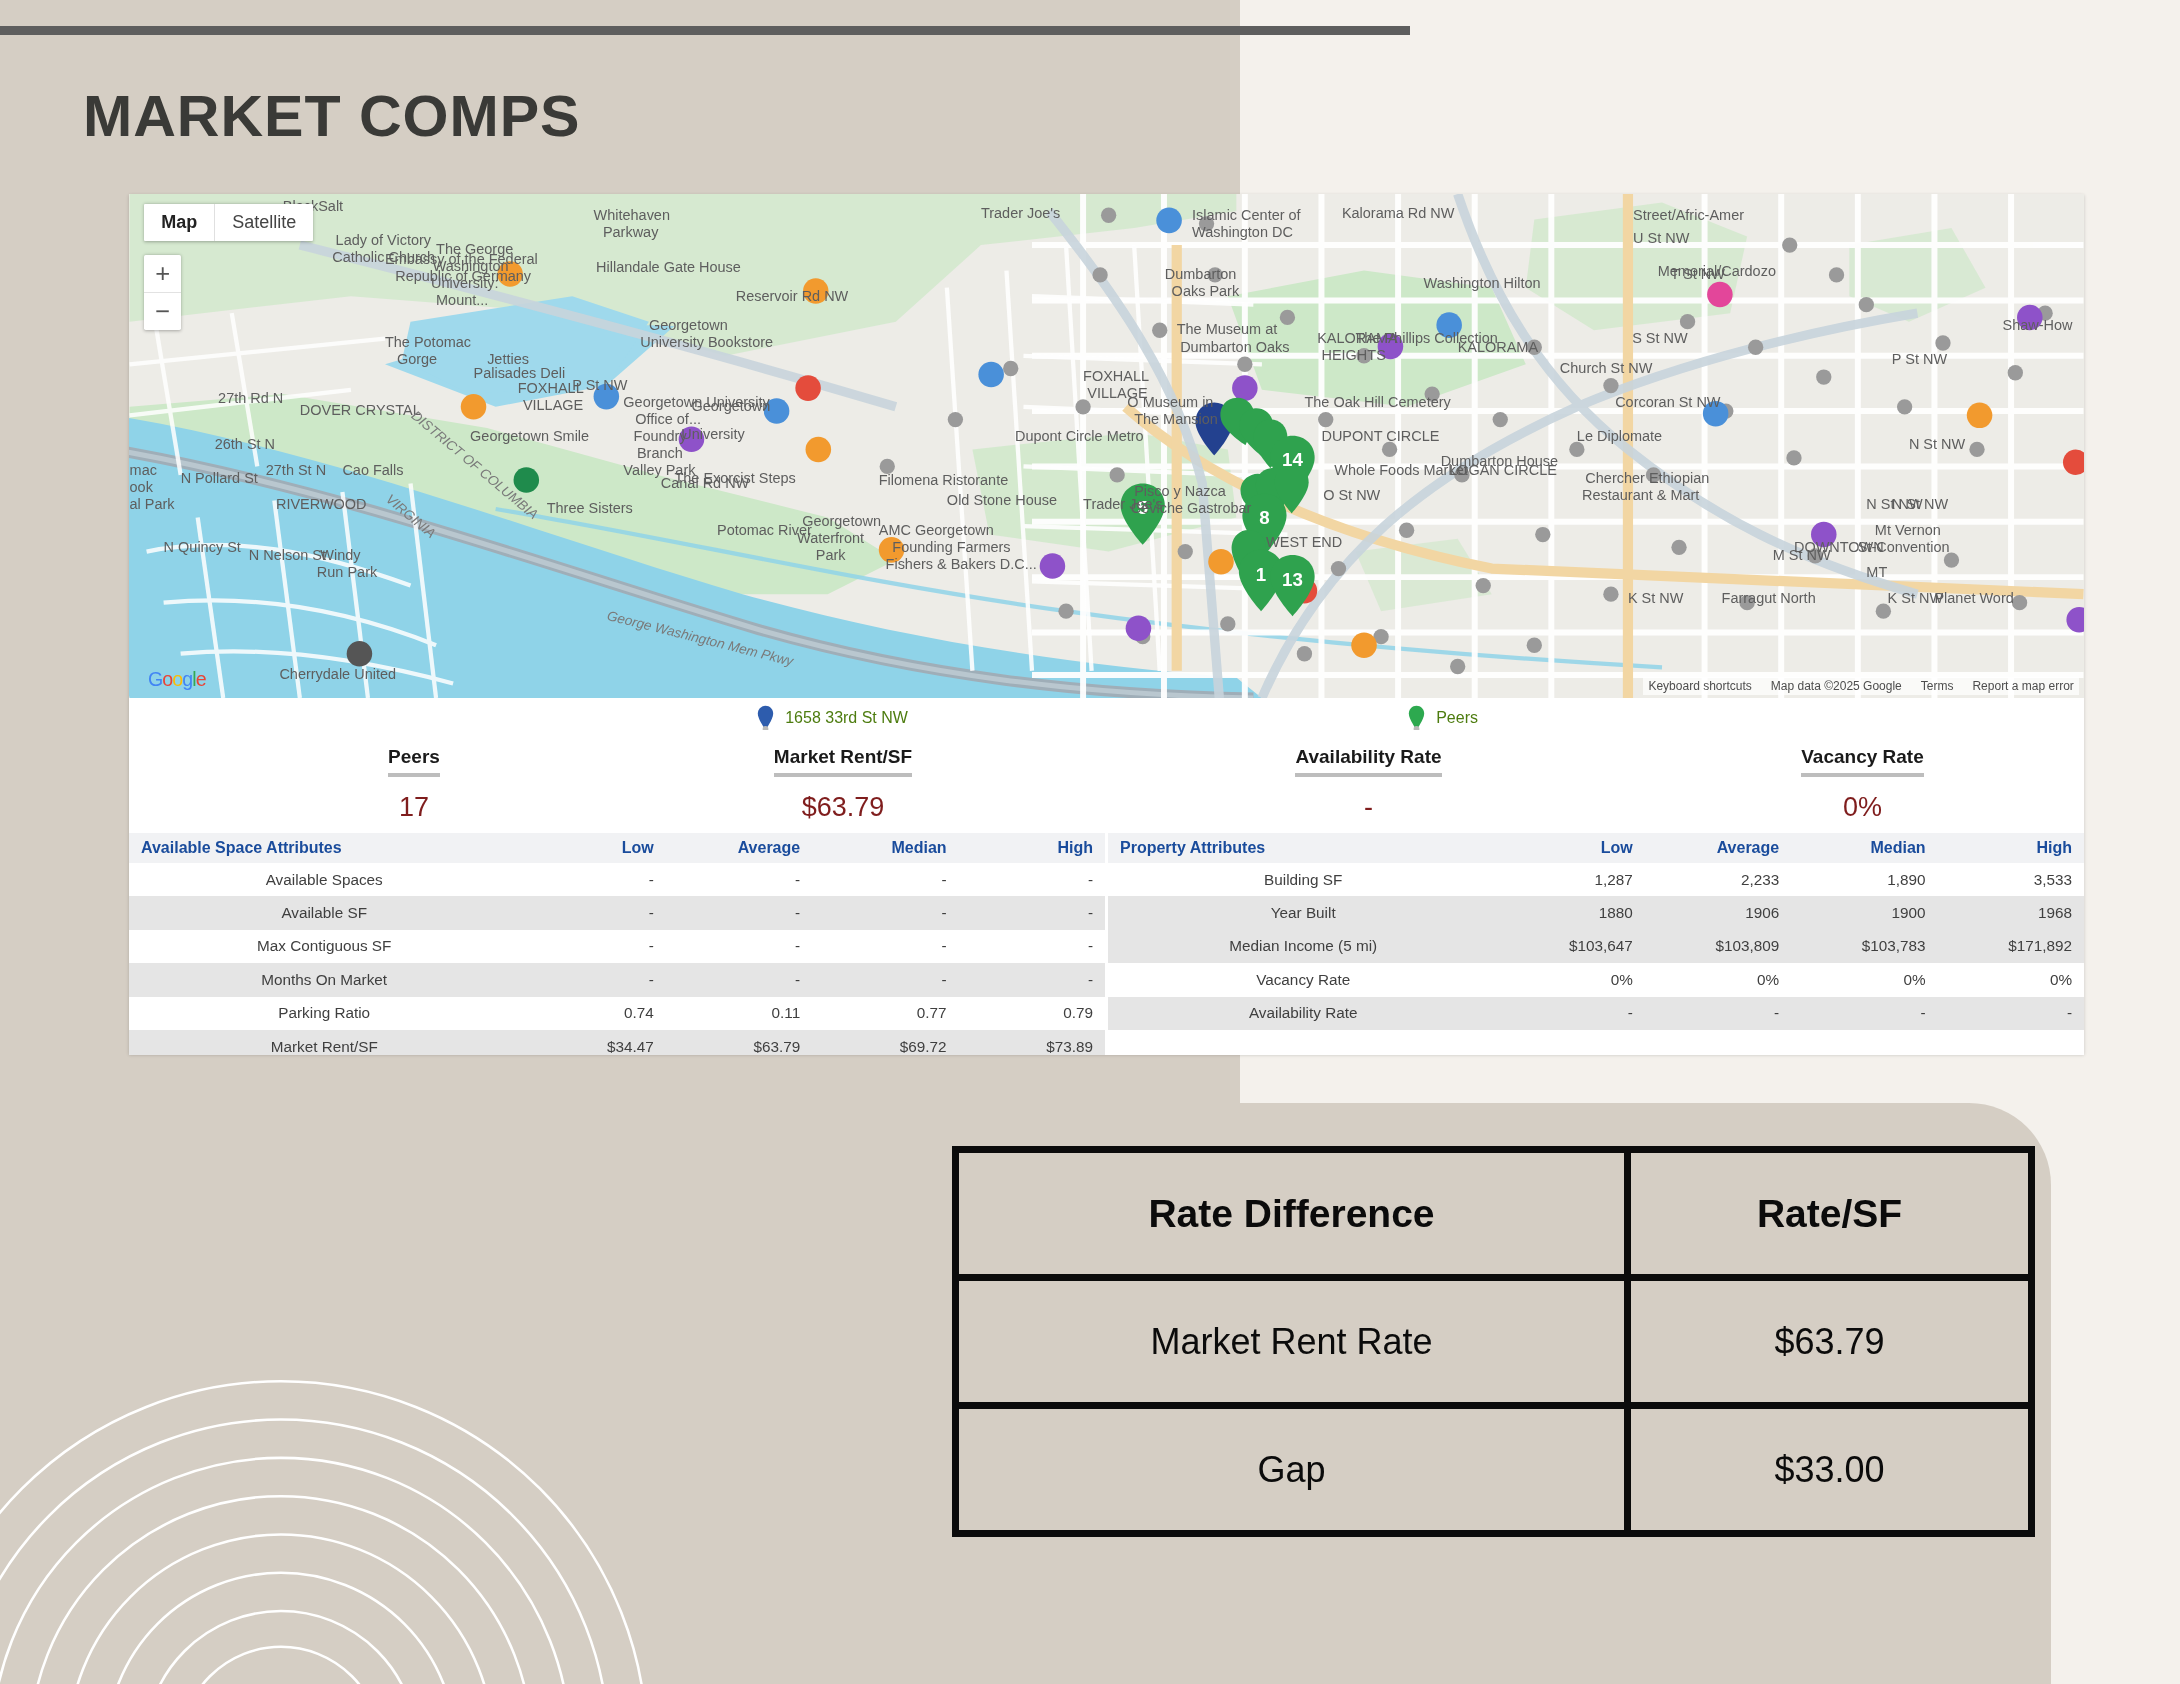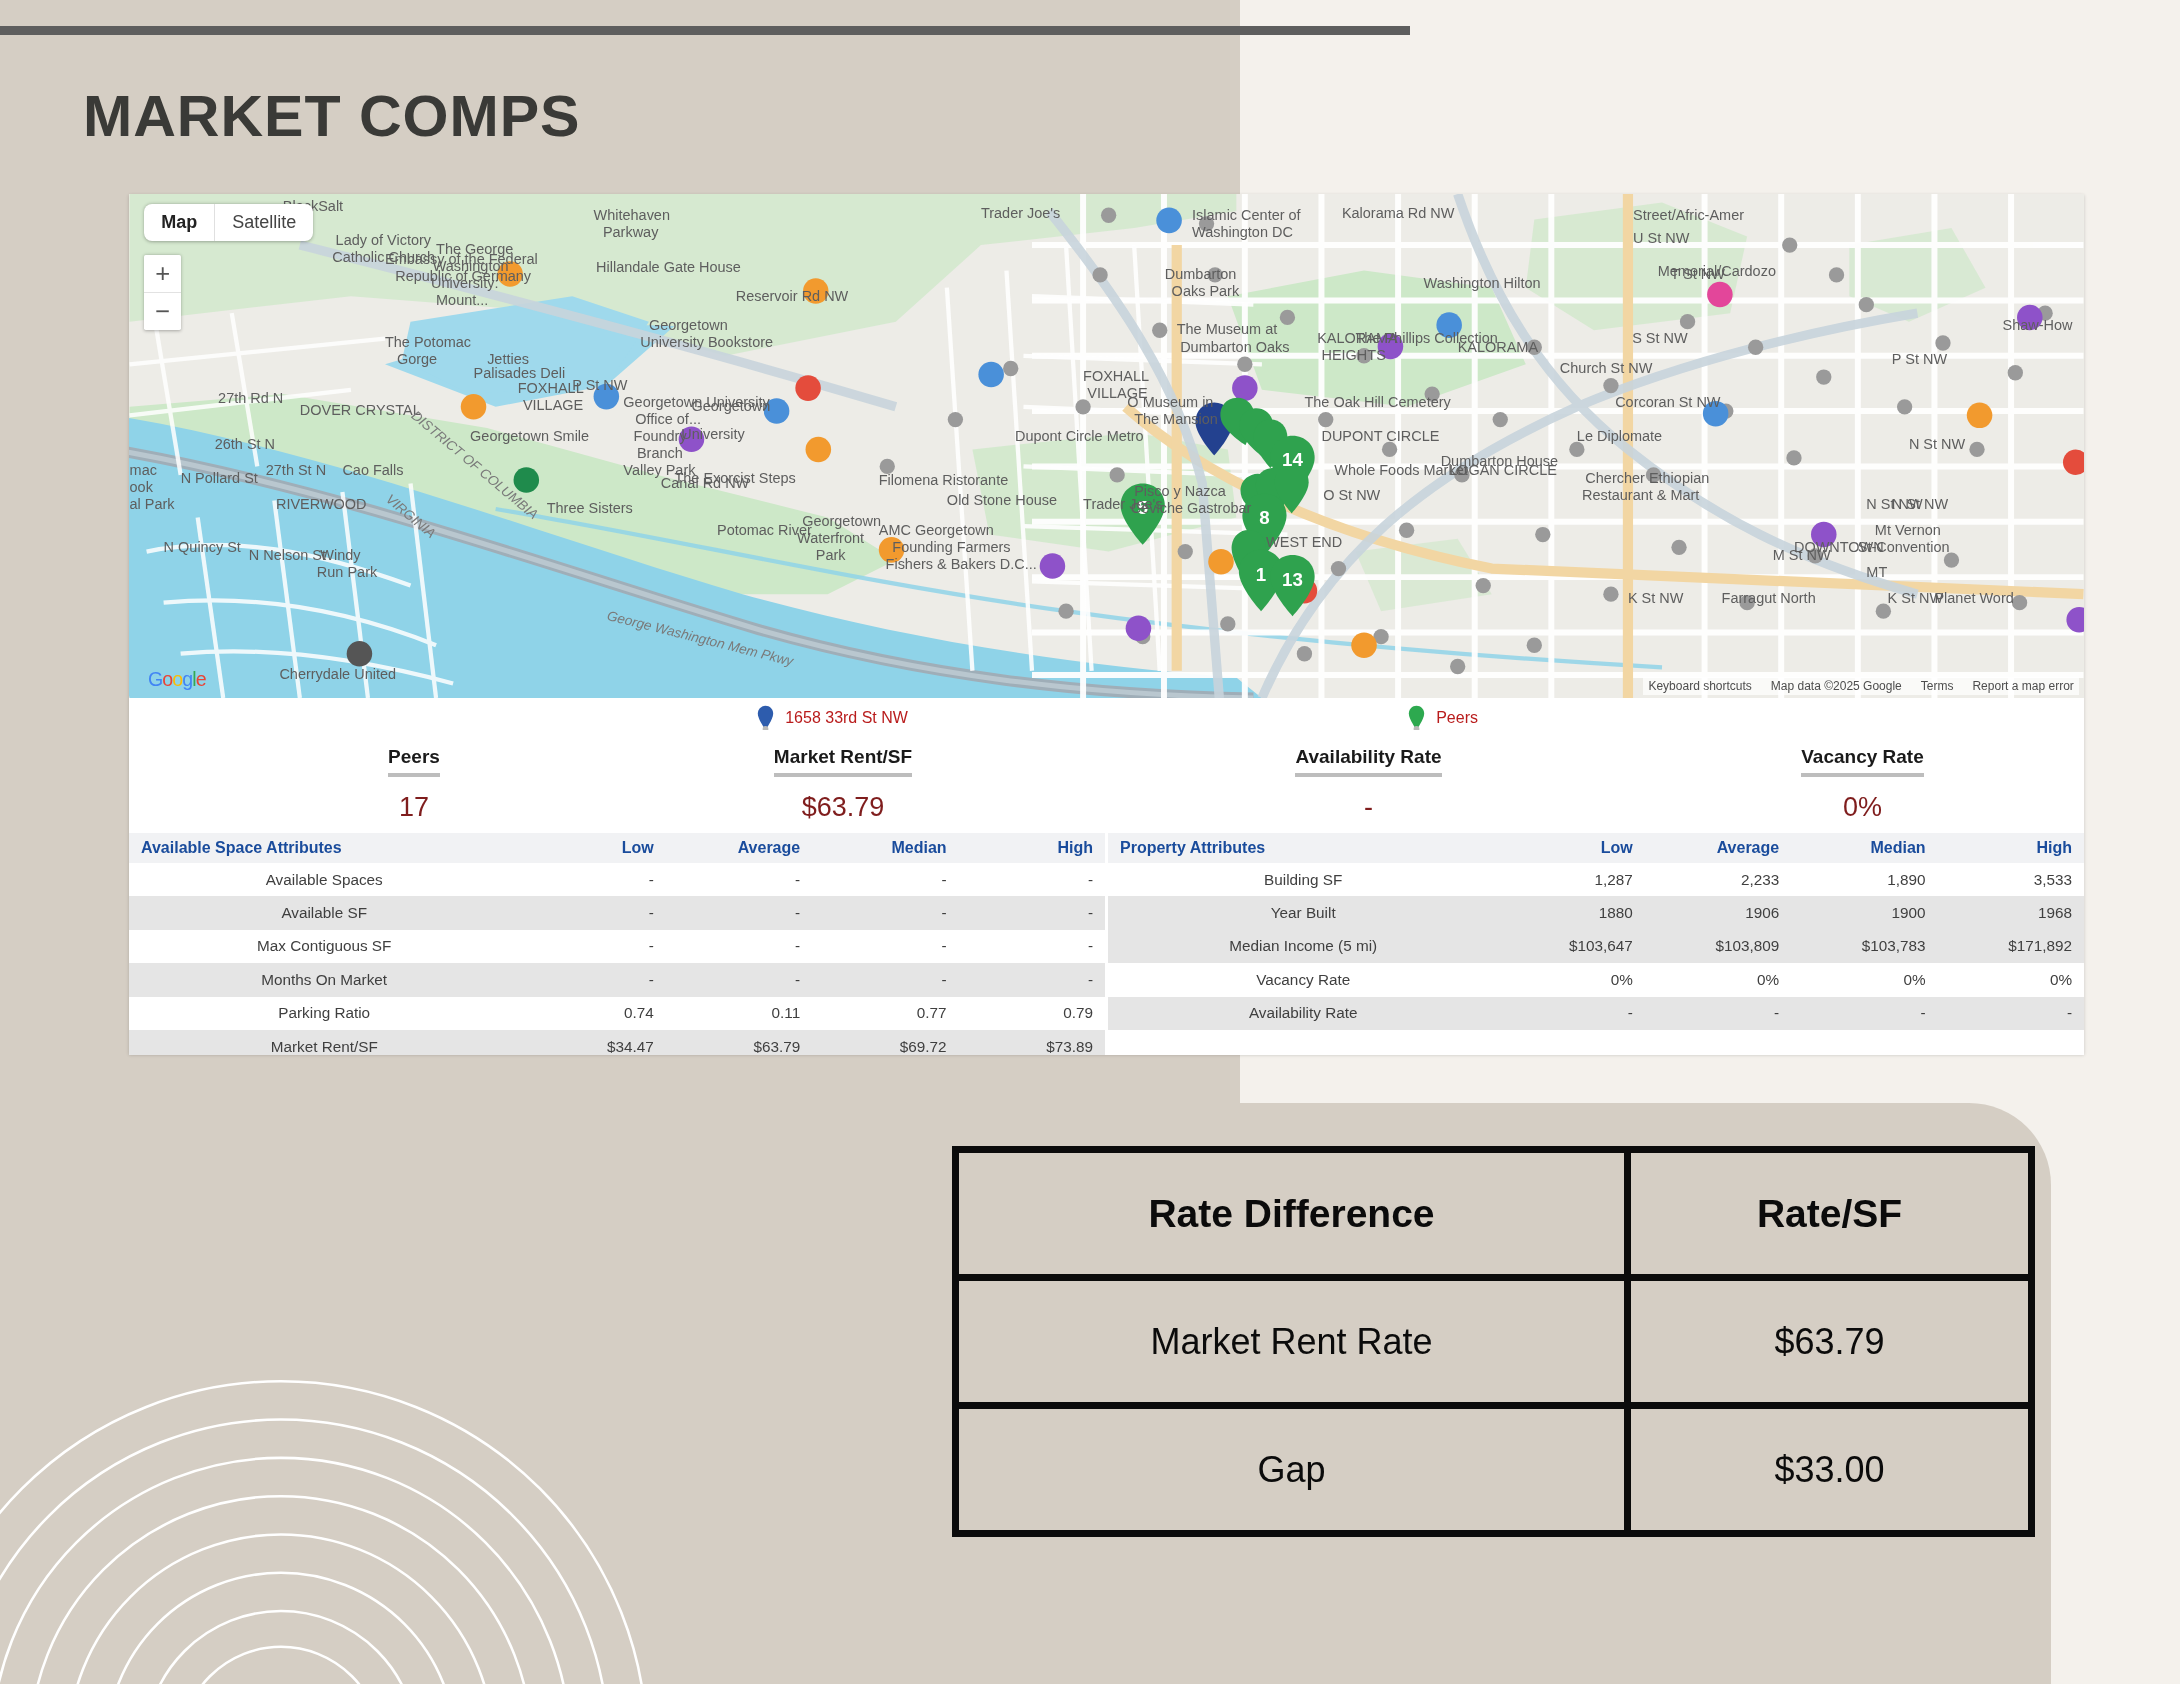--- a/index.html
+++ b/index.html
@@ -25,39 +25,39 @@
   #comps-card{
     position:absolute;left:129px;top:194px;width:1955px;height:861px;
     background:#FFFFFF;box-shadow:0 0.9px 3.4px rgba(0,0,0,.18);
     overflow:hidden;
   }
   #map-region{position:absolute;left:0;top:0;width:1955px;height:504px;background:#EDEDE6;overflow:hidden;}
   #map-svg{position:absolute;left:0;top:0;}
 
   
   .map-ctrl{position:absolute;background:#fff;box-shadow:0 0.9px 3.4px rgba(0,0,0,.3);}
-  #map-type-switch{left:15.3px;top:10.2px;height:37px;display:flex;align-items:stretch;border-radius:8px;justify-content:center;}
+  #map-type-switch{left:15.3px;top:10.2px;height:37px;display:flex;align-items:stretch;border-radius:1px;justify-content:center;}
   #map-type-switch > div{display:flex;align-items:center;padding:0 17px;font-size:18px;color:#444;}
   #map-type-switch > div.active{font-weight:bold;color:#222;}
   #map-type-switch .divider{padding:0;width:0.9px;background:#e0e0e0;}
   #zoom-ctrl{left:15.3px;top:61px;width:37px;border-radius:1.7px;}
   #zoom-ctrl div{height:37px;display:flex;align-items:center;justify-content:center;font-size:25.6px;color:#555;}
   #zoom-ctrl .sep{height:0.9px;background:#e2e2e2;padding:0;}
   #google-logo{position:absolute;left:19px;bottom:6.8px;font-size:19.6px;font-weight:normal;letter-spacing:-0.9px;}
   #google-logo span:nth-child(1){color:#4285F4}
   #google-logo span:nth-child(2){color:#EA4335}
   #google-logo span:nth-child(3){color:#FBBC05}
   #google-logo span:nth-child(4){color:#4285F4}
   #google-logo span:nth-child(5){color:#34A853}
   #google-logo span:nth-child(6){color:#EA4335}
   #map-attrib{position:absolute;right:5.1px;bottom:3.4px;display:flex;gap:19px;font-size:12px;color:#4d4d4d;background:rgba(255,255,255,.72);padding:1.7px 5.1px;}
 
   
   #legend-row{position:absolute;left:0;top:504px;width:1955px;height:49px;background:#fff;}
-  .legend-item{position:absolute;display:flex;align-items:center;gap:10.2px;font-size:16px;color:#b91c1c;text-align:right;}
+  .legend-item{position:absolute;display:flex;align-items:center;gap:10.2px;font-size:16px;color:#4d7c0f;text-align:right;}
   .pin{width:19px;height:25.6px;position:relative;}
   .pin svg{display:block}
 
   
   #kpi-row{position:absolute;left:0;top:545px;width:1955px;height:94px;background:#fff;}
   .kpi{position:absolute;text-align:center;}
   .kpi .k-label{font-size:19px;font-weight:bold;color:#1a1a1a;padding-bottom:5.1px;border-bottom:4.3px solid #BDBDBD;display:inline-block;}
   .kpi .k-value{font-size:27px;color:#7f1d1d;margin-top:15px;}
 
   

